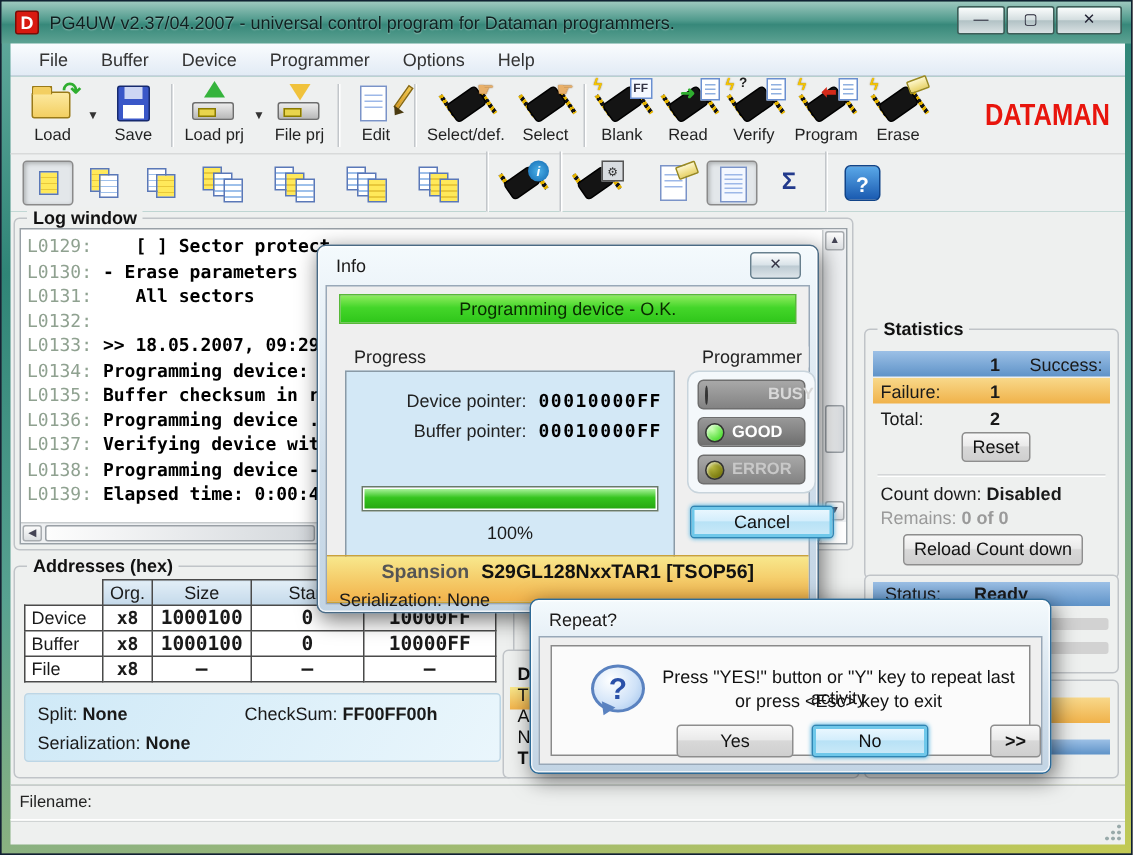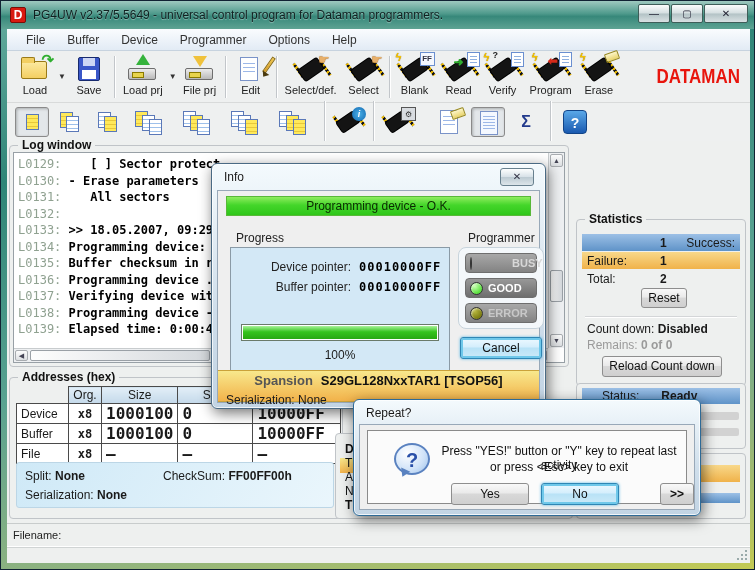--- a/index.html
+++ b/index.html
@@ -116,21 +116,21 @@
     border-radius:3px;font-size:12px;color:#111;text-align:center;position:absolute;}
   .vbtn.focus{border:1px solid #2f86b4;box-shadow:0 0 0 2px #6fc8ea inset, 0 0 3px #5ab8e4;
     background:linear-gradient(#eef9ff,#d4eefc 45%,#b8e2f6 50%,#cceaf8);}
   .sep-line{position:absolute;left:8px;right:8px;height:1px;background:#d4d6d8;box-shadow:0 1px 0 #fff;}
   .gray{color:#9a9a9a;}
   
   .addr-table{position:absolute;left:6px;top:8px;border-collapse:collapse;font-size:12px;}
   .addr-table td,.addr-table th{border:1px solid #4a4a4a;height:17px;padding:0 4px;background:#fff;}
   .addr-table th{background:linear-gradient(#e2eef7,#c4d9ea);font-weight:normal;text-align:center;}
   .addr-table td.lab{text-align:left;font-weight:normal;}
-  .addr-table td.val{text-align:left;font-family:"DejaVu Sans Mono",monospace;font-weight:bold;font-size:16px;}
+  .addr-table td.val{text-align:center;font-family:"DejaVu Sans Mono",monospace;font-weight:bold;font-size:13px;}
   .addr-table td.org{text-align:center;font-family:"DejaVu Sans Mono",monospace;font-weight:bold;}
   .bluepanel{position:absolute;left:6px;right:8px;top:84px;height:46px;border-radius:3px;
     background:linear-gradient(120deg,#cfe9f7,#eaf6fc);border:1px solid #bcd6e6;font-size:12px;}
   .bluepanel b{font-weight:bold;}
   
   .dialog{position:absolute;border-radius:6px;border:1px solid #4a6a84;
     background:linear-gradient(#f4fafd,#cfdeeb 60%,#c2d4e4);
     box-shadow:2px 4px 14px rgba(0,0,0,.55), inset 0 0 0 1px rgba(255,255,255,.75);}
   .dlg-title{position:absolute;left:12px;top:6px;font-size:12px;color:#1a1a1a;text-shadow:0 1px 2px rgba(255,255,255,.8);}
   .dlg-body{position:absolute;left:5px;right:5px;bottom:5px;background:#efefef;border:1px solid #98a8b8;}
@@ -154,21 +154,21 @@
   .dev-banner .brandname{color:#555;margin-right:8px;}
   
   .msgbox{position:absolute;border:1px solid #8a8a8a;background:#fbfbfb;}
   .balloon{position:absolute;width:36px;height:32px;border-radius:50% 50% 50% 50%;
     background:radial-gradient(circle at 35% 30%,#ffffff,#cfe2f8 60%,#9cc0ea);
     border:2px solid #5a82c0;color:#2a50a8;font-size:20px;font-weight:bold;text-align:center;line-height:30px;}
   .balloon:after{content:"";position:absolute;left:2px;bottom:-9px;border:5px solid transparent;border-top:8px solid #5a82c0;transform:rotate(25deg);}
   .msgtext{position:absolute;left:70px;right:6px;text-align:center;font-size:12px;color:#111;}
   
   .sidepanel{position:absolute;border:1px solid #c0c4c8;border-radius:4px;background:#eef0ef;}
-  .status-bar{position:absolute;left:5px;right:5px;top:4px;height:16px;display:flex;align-items:center;padding:0 20px;}
+  .status-bar{position:absolute;left:5px;right:5px;top:4px;height:16px;display:flex;align-items:center;padding:0 8px;}
   .ghost{position:absolute;height:8px;background:#d2d2d2;border-radius:2px;}
   .frag-col{position:absolute;font-size:12px;color:#111;}
   .frag-col div{height:14px;line-height:14px;}
   
   .filebar{position:absolute;left:6px;top:522px;width:743px;height:23px;background:#eef0ef;border-top:1px solid #c8cccc;
     font-size:11px;color:#222;padding:5px 0 0 6px;}
   .statusbar{position:absolute;left:6px;top:545px;width:743px;height:17px;background:#eef0ef;border-top:1px solid #fff;
     box-shadow:inset 0 1px 0 #d0d4d4;}
   .grip{position:absolute;right:2px;bottom:2px;width:12px;height:12px;
     background:
@@ -179,21 +179,21 @@
      radial-gradient(circle at 6px 6px,#9aa 1px,transparent 1.5px),
      radial-gradient(circle at 10px 2px,#9aa 1px,transparent 1.5px);}
 </style>
 </head>
 <body>
 
 <div class="window">
 
   <div class="titlebar">
     <div class="app-icon">D</div>
-    <div class="title-text">PG4UW v2.37/5.5649 - universal control program for Dataman programmers.</div>
+    <div class="title-text">PG4UW v2.37/04.2007 - universal control program for Dataman programmers.</div>
     <div class="winbtns">
       <div class="winbtn">—</div>
       <div class="winbtn">▢</div>
       <div class="winbtn close">✕</div>
     </div>
   </div>
 
   <div class="menubar">
     <div class="menu-item">File</div>
     <div class="menu-item">Buffer</div>
@@ -607,21 +607,21 @@
         </div>
         <div class="ledrow" style="top:30px;background:linear-gradient(#989898,#6e6e6e);">
           <div class="led" style="background:radial-gradient(circle at 35% 30%,#c8ffb0,#56e03a 70%);"></div>
           <span style="color:#ffffff;">GOOD</span>
         </div>
         <div class="ledrow" style="top:55px;">
           <div class="led" style="background:radial-gradient(circle at 35% 30%,#b8b840,#7c7c10 70%);"></div>
           <span style="color:#c8c8c8;">ERROR</span>
         </div>
       </div>
-      <div class="vbtn focus" style="left:242px;top:146px;width:82px;height:22px;line-height:20px;">Cancel</div>
+      <div class="vbtn focus" style="left:242px;top:146px;width:96px;height:22px;line-height:20px;">Cancel</div>
 
       <div class="dev-banner" style="top:179px;">
         <span class="brandname">Spansion</span><span>S29GL128NxxTAR1 [TSOP56]</span>
       </div>
       <div style="position:absolute;left:8px;top:202px;font-size:12px;">Serialization: None</div>
     </div>
   </div>
 
   <div class="dialog" style="left:352px;top:398px;width:348px;height:117px;border-color:#2e6a96;">
     <div style="position:absolute;left:0;top:0;right:0;height:24px;">

